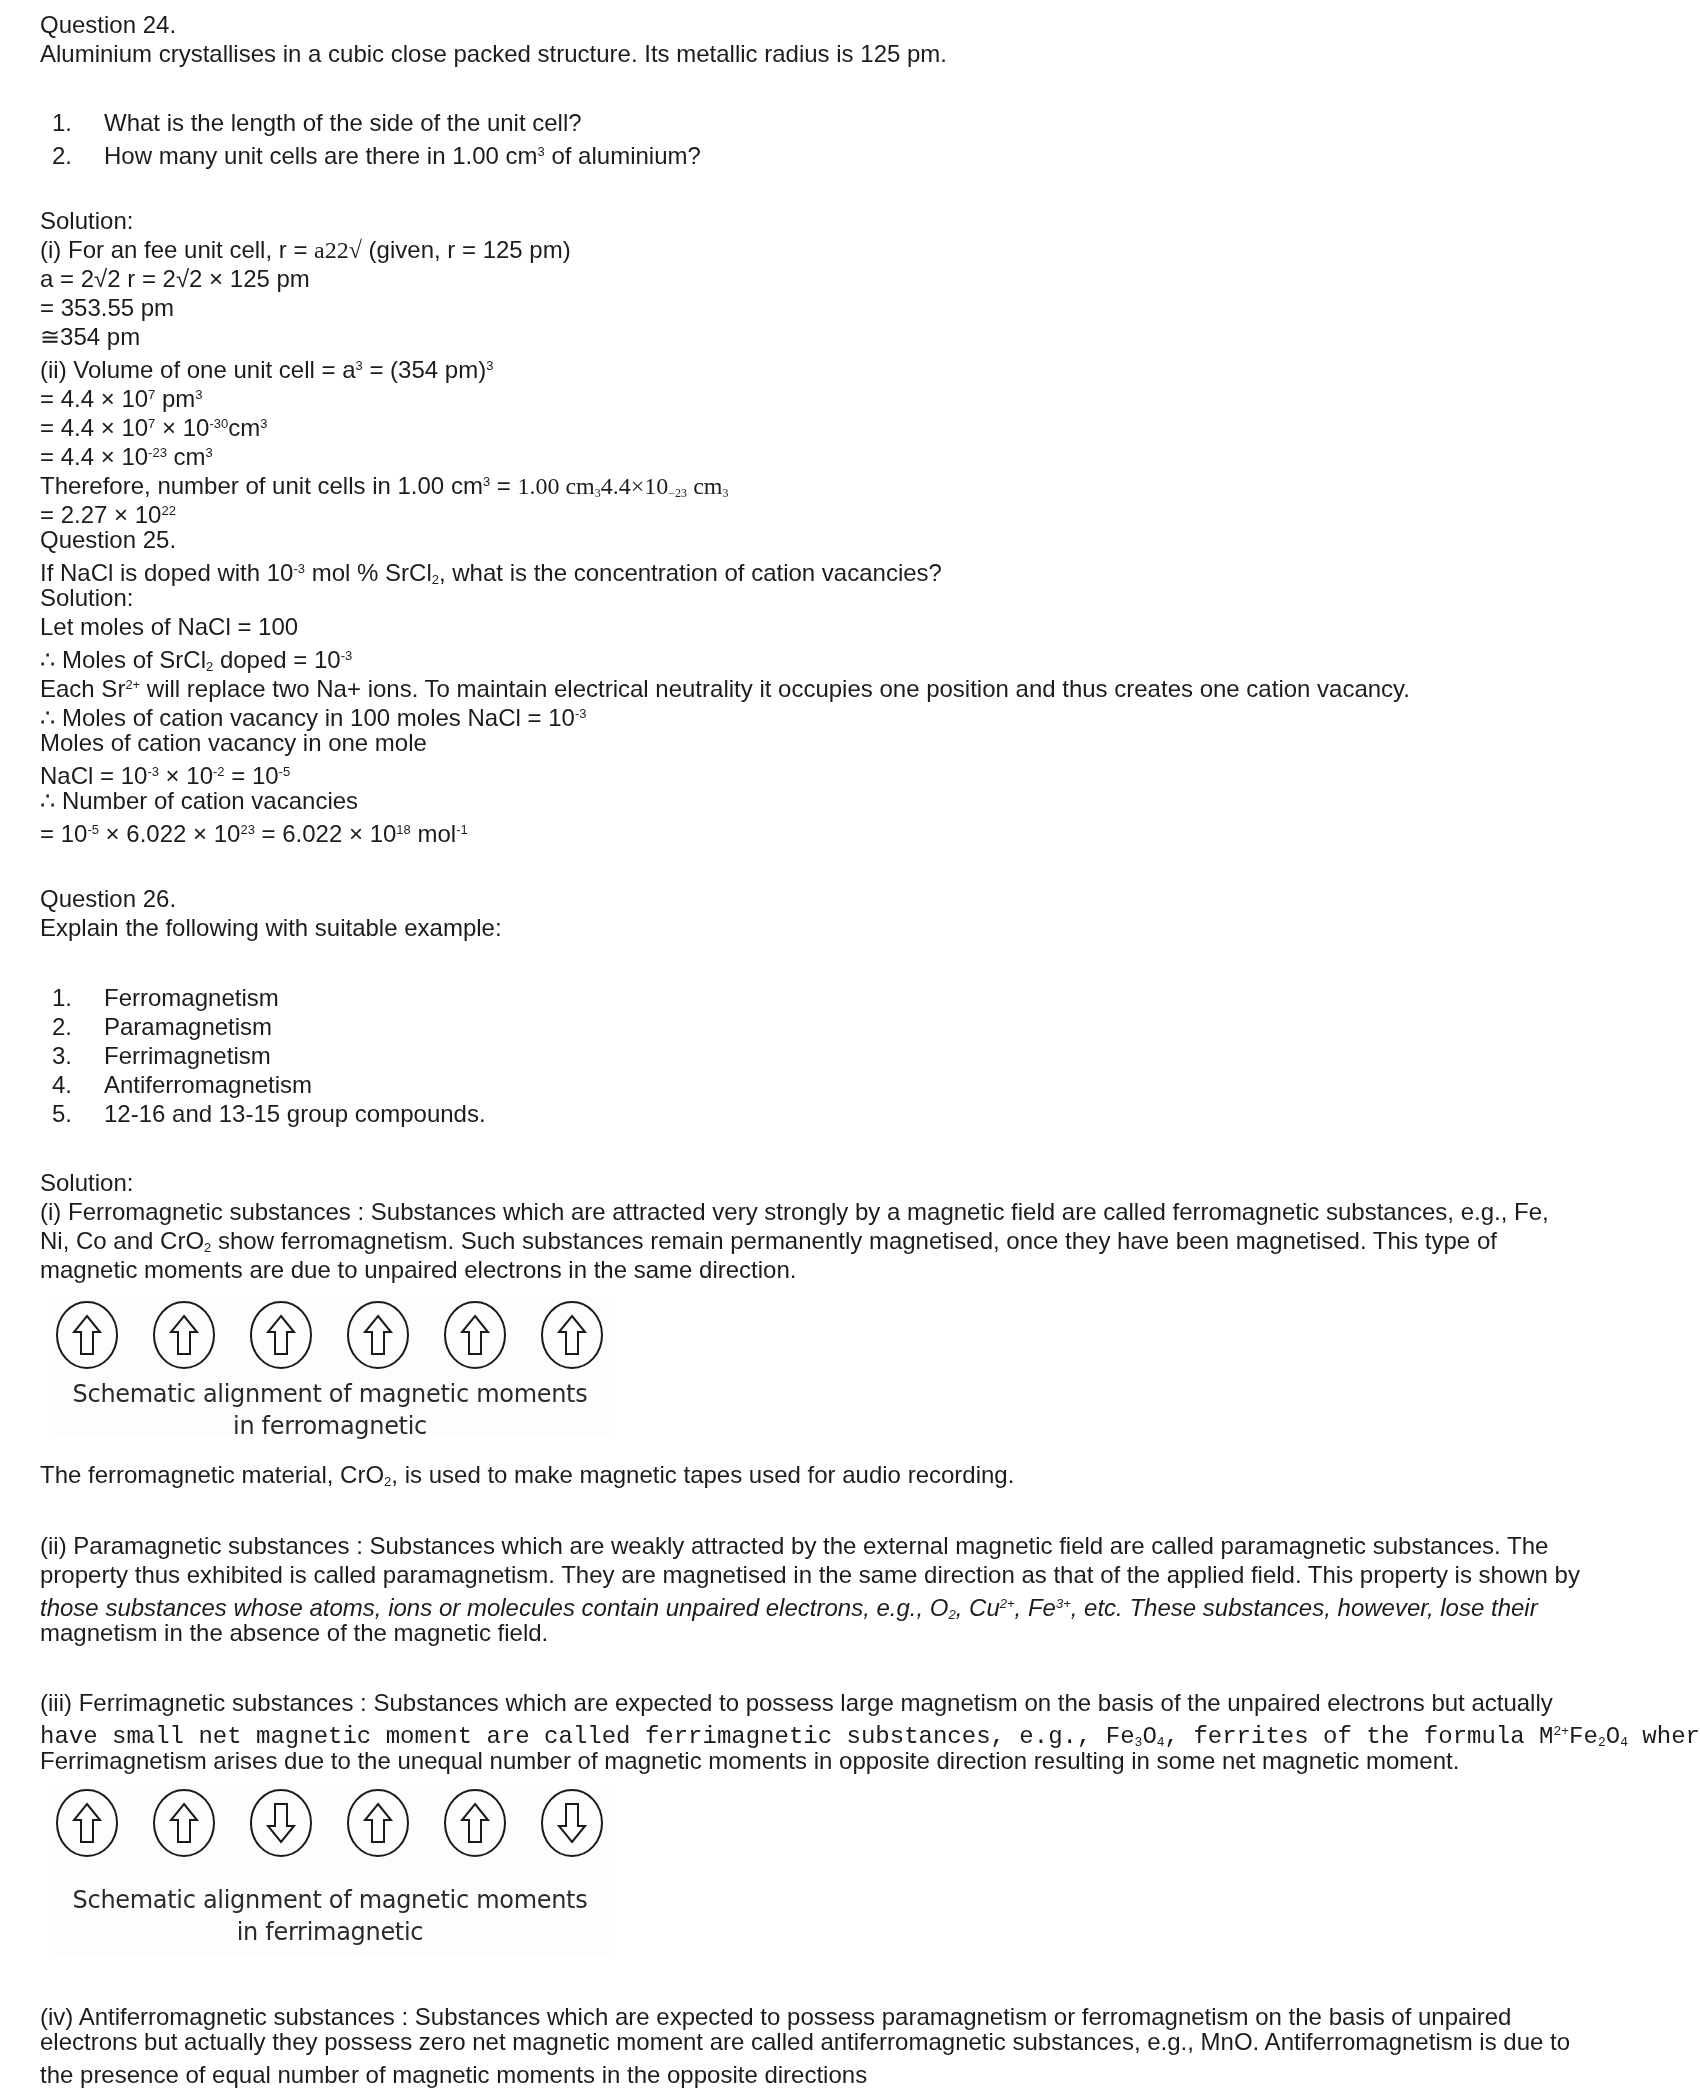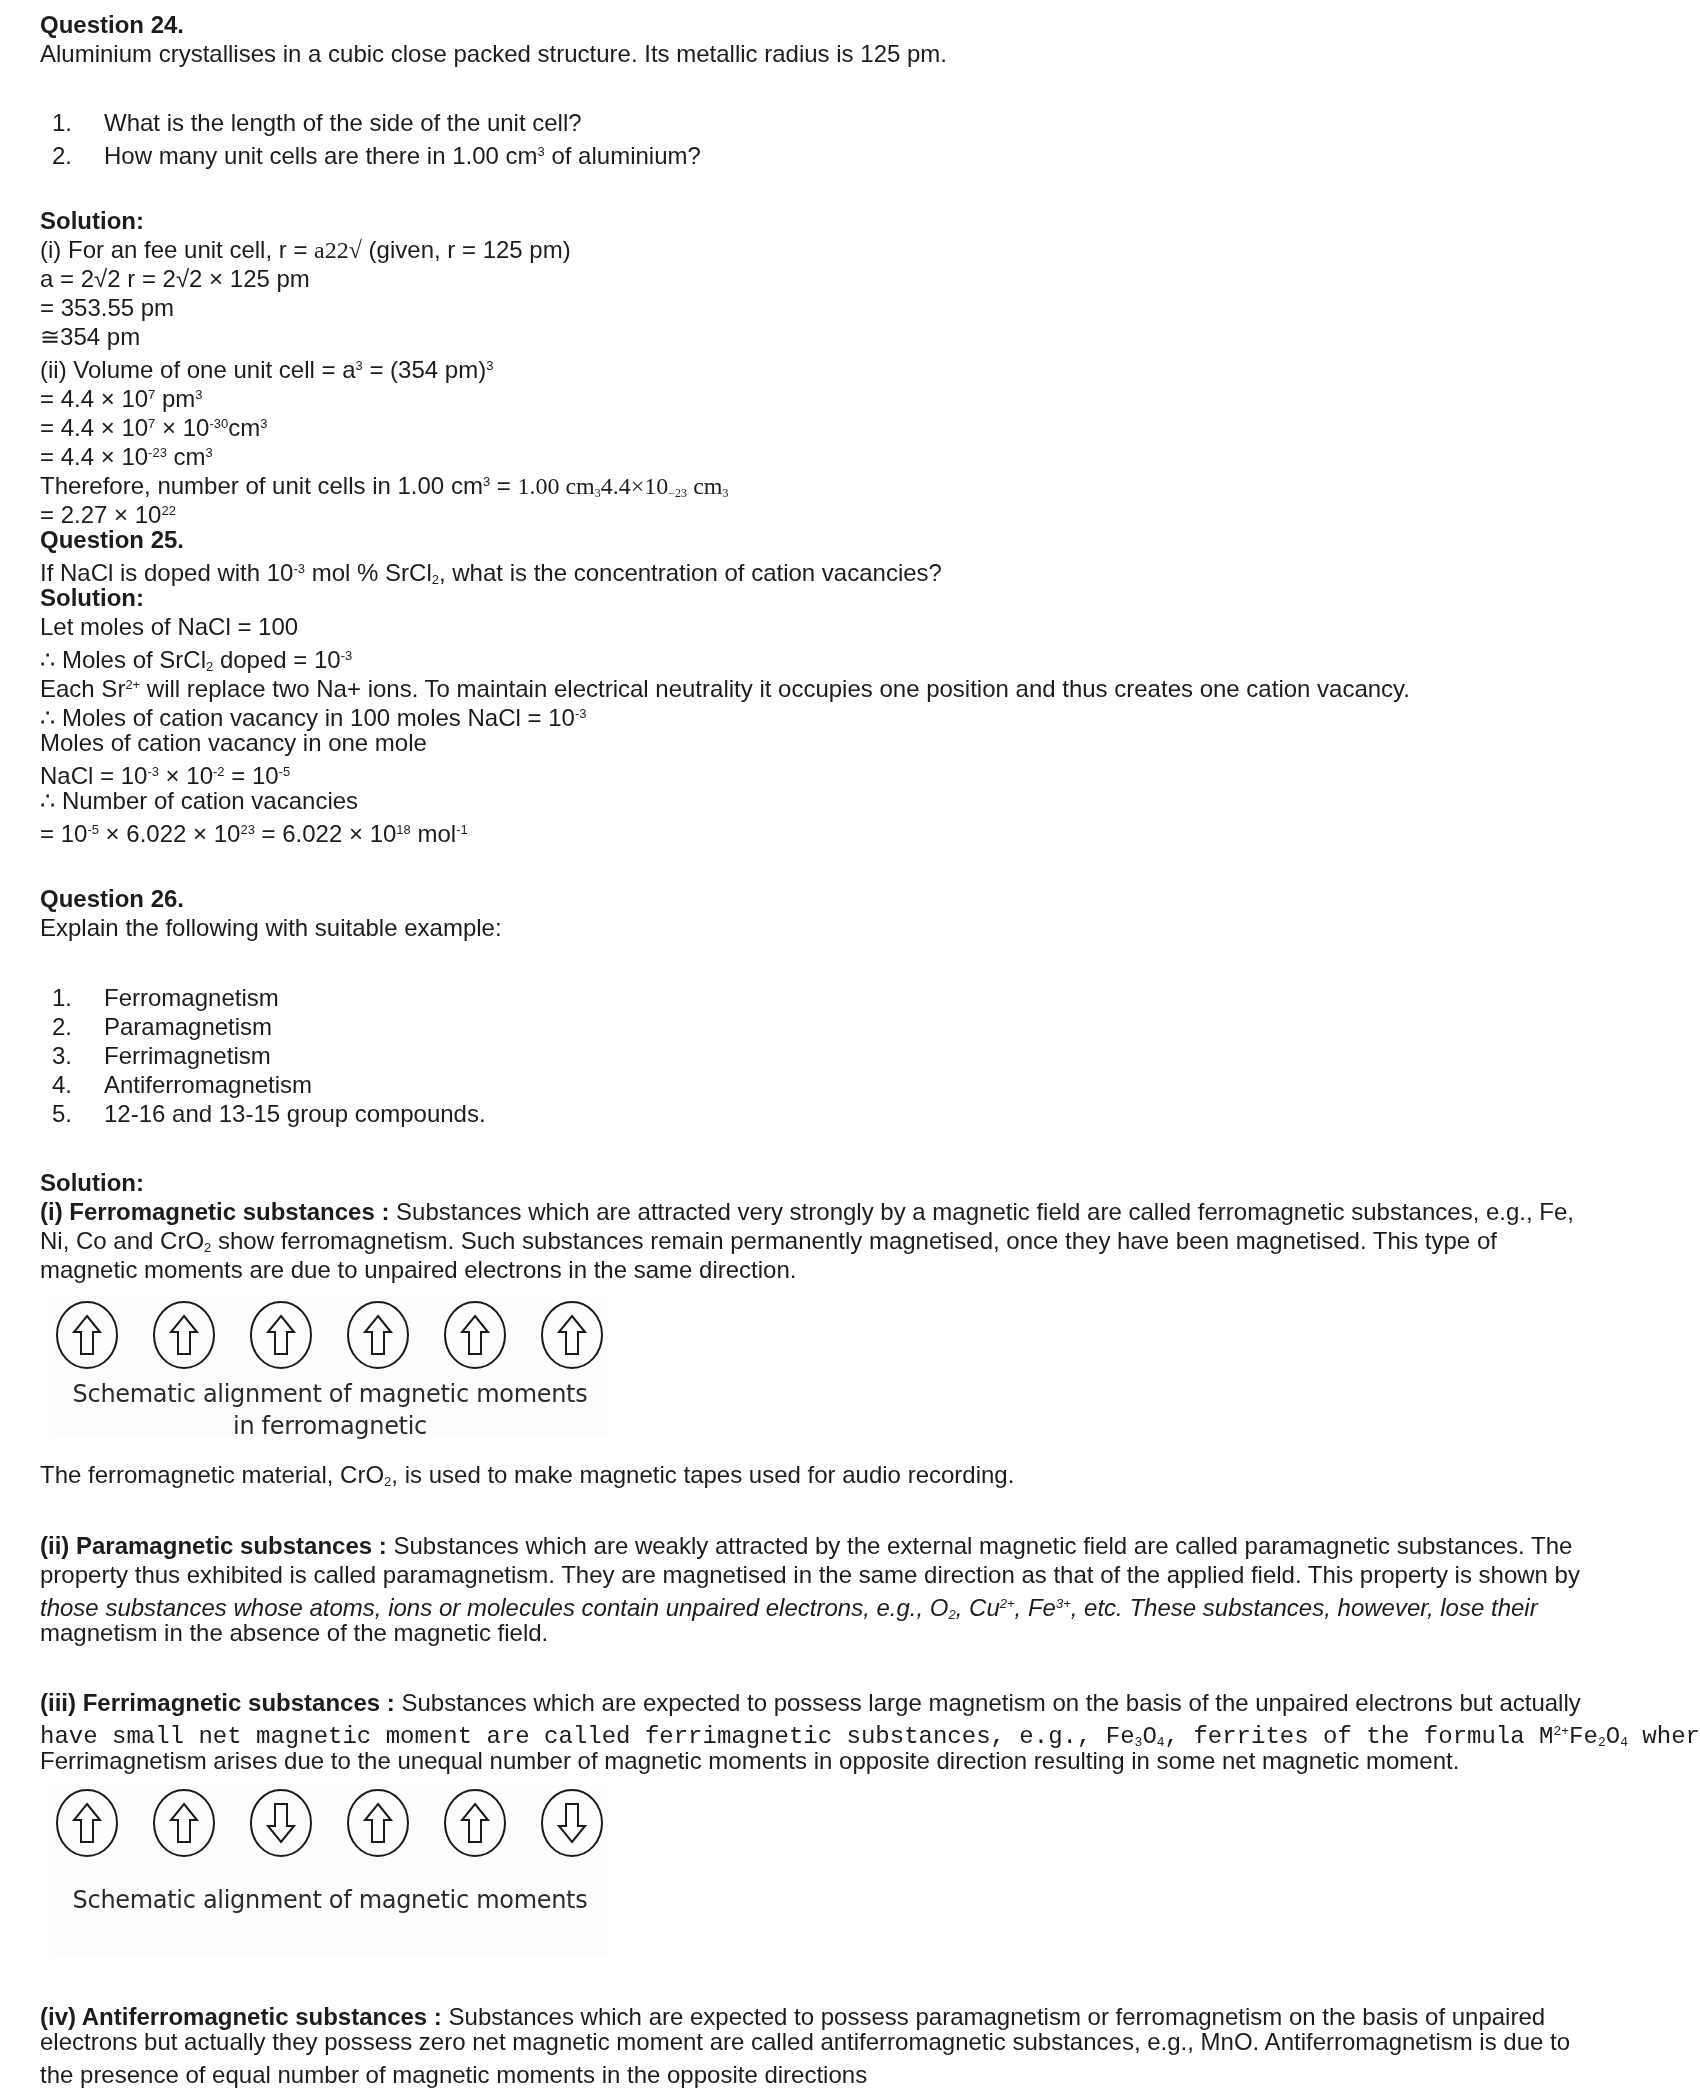--- a/index.html
+++ b/index.html
@@ -1,21 +1,21 @@
 <!DOCTYPE html>
 <html><head>
 <meta charset="utf-8">
 <style>
   html, body { margin: 0; padding: 0; background: #ffffff; }
   body { width: 1700px; height: 2100px; position: relative; overflow: hidden;
          font-family: "Liberation Sans", sans-serif; color: #1c1c1c; }
   .line { position: absolute; left: 40px; font-size: 24px; line-height: 29px; white-space: nowrap; }
   .line.li { left: 52px; }
   .line .num { display: inline-block; width: 52px; }
-  .b { font-weight: bold; margin-top: 8px; }
+  .b { font-weight: normal; margin-top: 8px; }
   .sup { font-size: 13px; vertical-align: 8px; }
   .sub { font-size: 13px; vertical-align: -3px; }
   .serif { font-family: "Liberation Serif", serif; font-size: 24px; }
   .serif.sup, .serif.sub { font-size: 12px; }
   .fig { position: absolute; left: 50px; width: 560px; height: 140px; background: #fdfdfd; }
   .fig svg { position: absolute; left: 0; top: 0; }
   .cap { position: absolute; left: 0; width: 560px; text-align: center; font-size: 24px;
          line-height: 32px; color: #2a2a2a; font-family: "DejaVu Sans", sans-serif; letter-spacing: -0.3px; }
 </style>
 </head>
@@ -124,13 +124,14 @@
       <g>
         <ellipse cx="425" cy="37" rx="30" ry="33" fill="none" stroke="#1a1a1a" stroke-width="2"></ellipse>
         <path d="M425 18 L438 34 L431 34 L431 56 L419 56 L419 34 L412 34 Z" fill="#ffffff" stroke="#1a1a1a" stroke-width="2" stroke-linejoin="miter"></path>
       </g>
       <g>
         <ellipse cx="522" cy="37" rx="30" ry="33" fill="none" stroke="#1a1a1a" stroke-width="2"></ellipse>
         <path d="M522 56 L535 40 L528 40 L528 18 L516 18 L516 40 L509 40 Z" fill="#ffffff" stroke="#1a1a1a" stroke-width="2" stroke-linejoin="miter"></path>
       </g>
     </svg>
   <div class="cap" style="top:98px;">Schematic alignment of magnetic moments</div>
+  <div class="cap" style="top:130px;">in ferrimagnetic</div>
 </div>
 
 </body></html>

